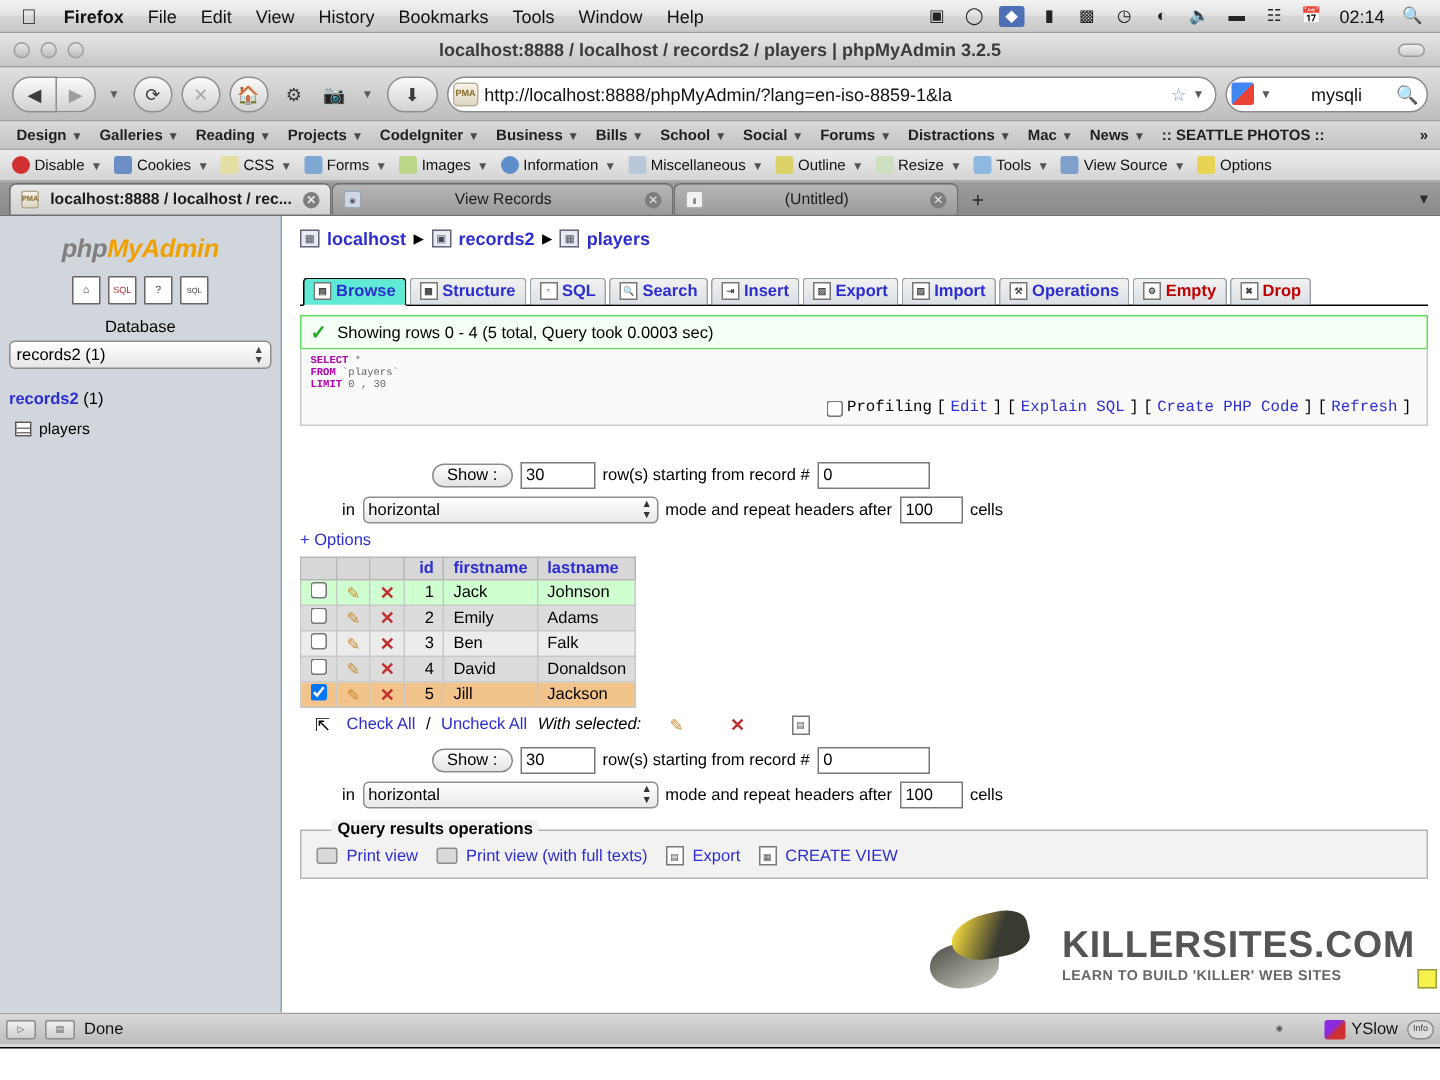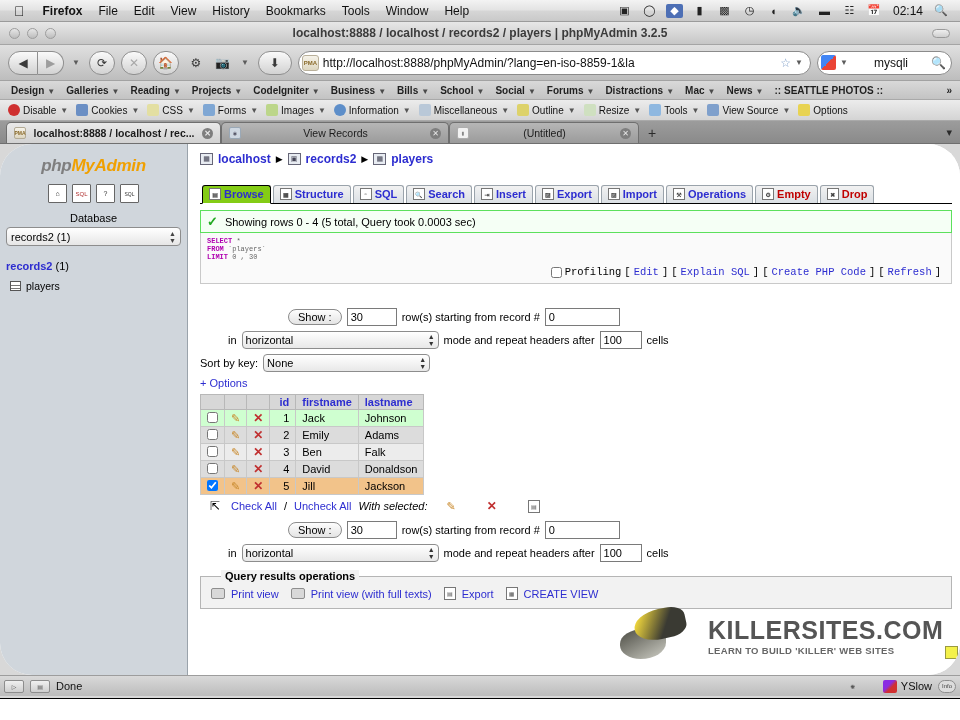--- a/index.html
+++ b/index.html
@@ -148,21 +148,21 @@
     background:linear-gradient(to bottom,#f6f3ea,#ded6c0);
     border:1px solid #b3ab96; border-radius:2px;
     font-size:5px; color:#8a6a2a; display:flex;align-items:center;justify-content:center;}
   .newtab{ width:26px; height:21px; display:flex;align-items:center;justify-content:center;
            font-size:14px; color:#2a2a2a;}
   #ff-tabs .tabspacer{ flex:1; height:21px;}
   .tabs-listbtn{ padding:0 8px; color:#2b2b2b; font-size:11px; align-self:center;}
 
   
   #page{
-    height:531px; display:flex; background:#fff; position:relative; overflow:hidden;border-radius:32px;
+    height:531px; display:flex; background:#fff; position:relative; overflow:hidden;
   }
   
   #pma-left{
     width:188px; background:#d0d6dc; border-right:1px solid #9aa3ab;
     padding:8px 6px; flex:0 0 auto;
   }
   .pma-logo{ text-align:center; margin:4px 0 8px; font-style:italic;
              font-weight:bold; font-size:17px; letter-spacing:-0.3px;}
   .pma-logo .php{ color:#7f7f7f;}
   .pma-logo .my{ color:#f0a000;}
@@ -203,21 +203,21 @@
   .bc-sep{ color:#000; font-size:9px;}
 
   .tabbar{ display:flex; align-items:flex-end; gap:2px;
            border-bottom:1px solid #000; padding-left:2px;}
   .ptab{
     display:flex;align-items:center;gap:3px;
     padding:2px 6px 3px; font-size:11px; font-weight:bold; color:#2d2dd0;
     border:1px solid #9aa3ab; border-bottom:none; border-radius:3px 3px 0 0;
     background:linear-gradient(to bottom,#f2f2f2,#dadfe4);
   }
-  .ptab.active{ background:#84cc16; color:#2d2dd0; border-color:#000; border-bottom:1px solid #fff;
+  .ptab.active{ background:#5eead4; color:#2d2dd0; border-color:#000; border-bottom:1px solid #fff;
      position:relative; top:1px;}
   .ptab.danger{ color:#c00000;}
   .ptab .ticon{ width:12px;height:12px; flex:0 0 auto; border:1px solid #777;
     background:#fff; font-size:6px; display:flex;align-items:center;justify-content:center;color:#444;}
 
   .result-bar{
     margin-top:6px; border:1px solid #5ce05c; background:#f5fff5;
     display:flex;align-items:center;gap:7px; padding:3px 6px; font-size:11px; color:#000;
   }
   .check-g{ color:#2a2; font-size:13px; font-weight:bold;}
@@ -633,30 +633,20 @@
           <span class="sel w195">
             <span>horizontal</span>
             <span class="arrows">
                 <span>▲</span>
                 <span>▼</span>
               </span>
           </span>
           <span>mode and repeat headers after</span>
           <input class="inp w42" value="100" style="">
           <span>cells</span>
-        </div>
-        <div class="line">
-          <span>Sort by key:</span>
-          <span class="sel w165">
-            <span>None</span>
-            <span class="arrows">
-                <span>▲</span>
-                <span>▼</span>
-              </span>
-          </span>
         </div>
         <div class="line">
           <a class="optlink" href="#">+ Options</a>
         </div>
       </div>
 
       <table class="data">
         <thead>
           <tr>
             <th class="blank" style="width:22px"></th>

